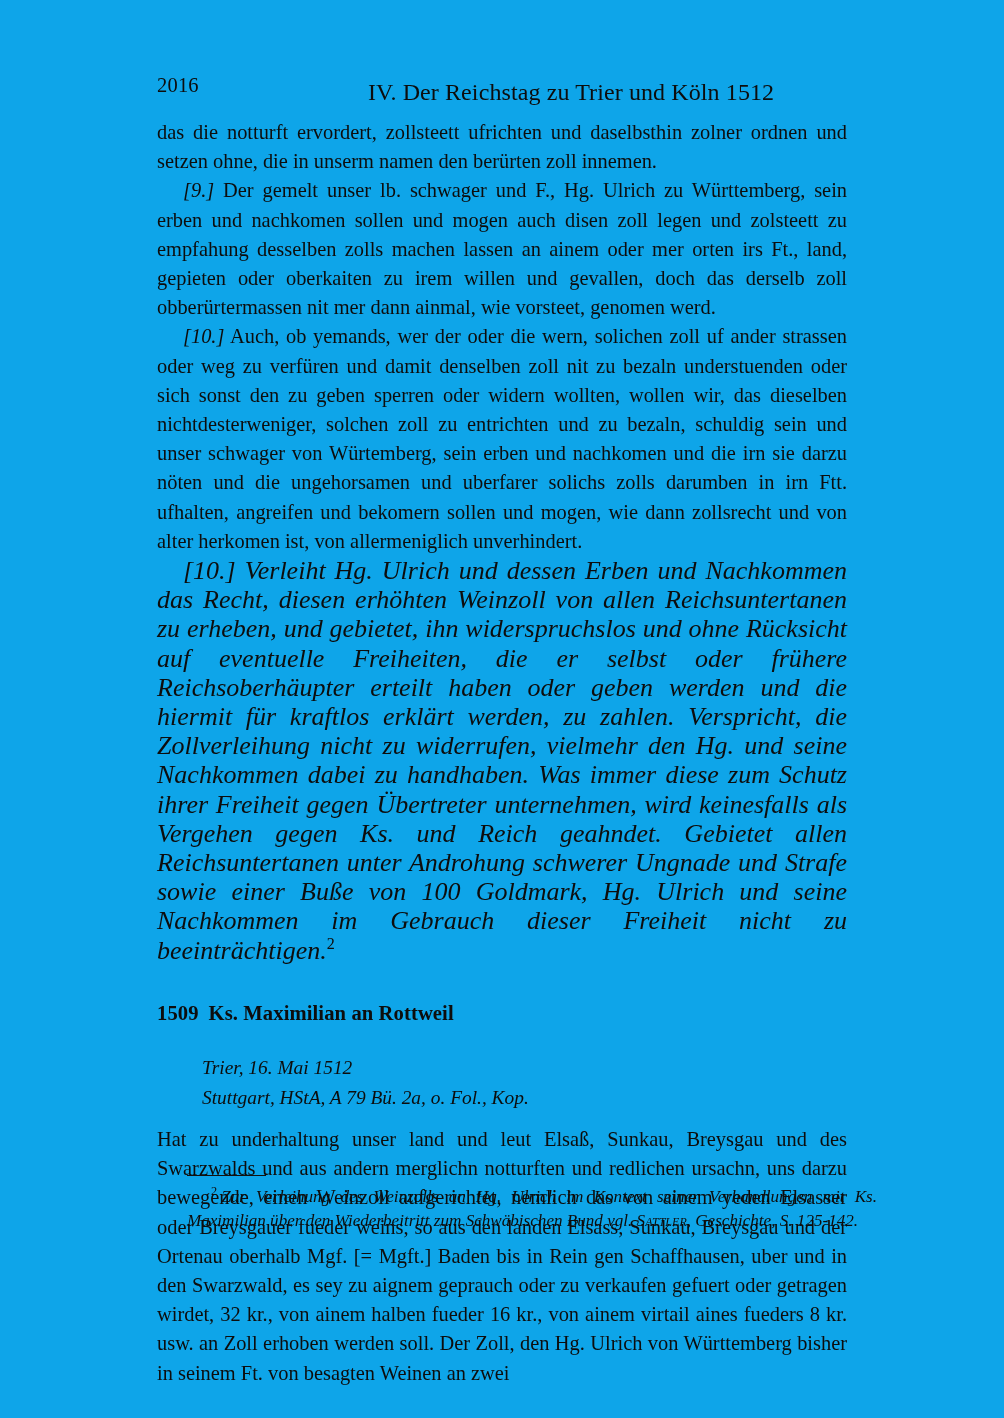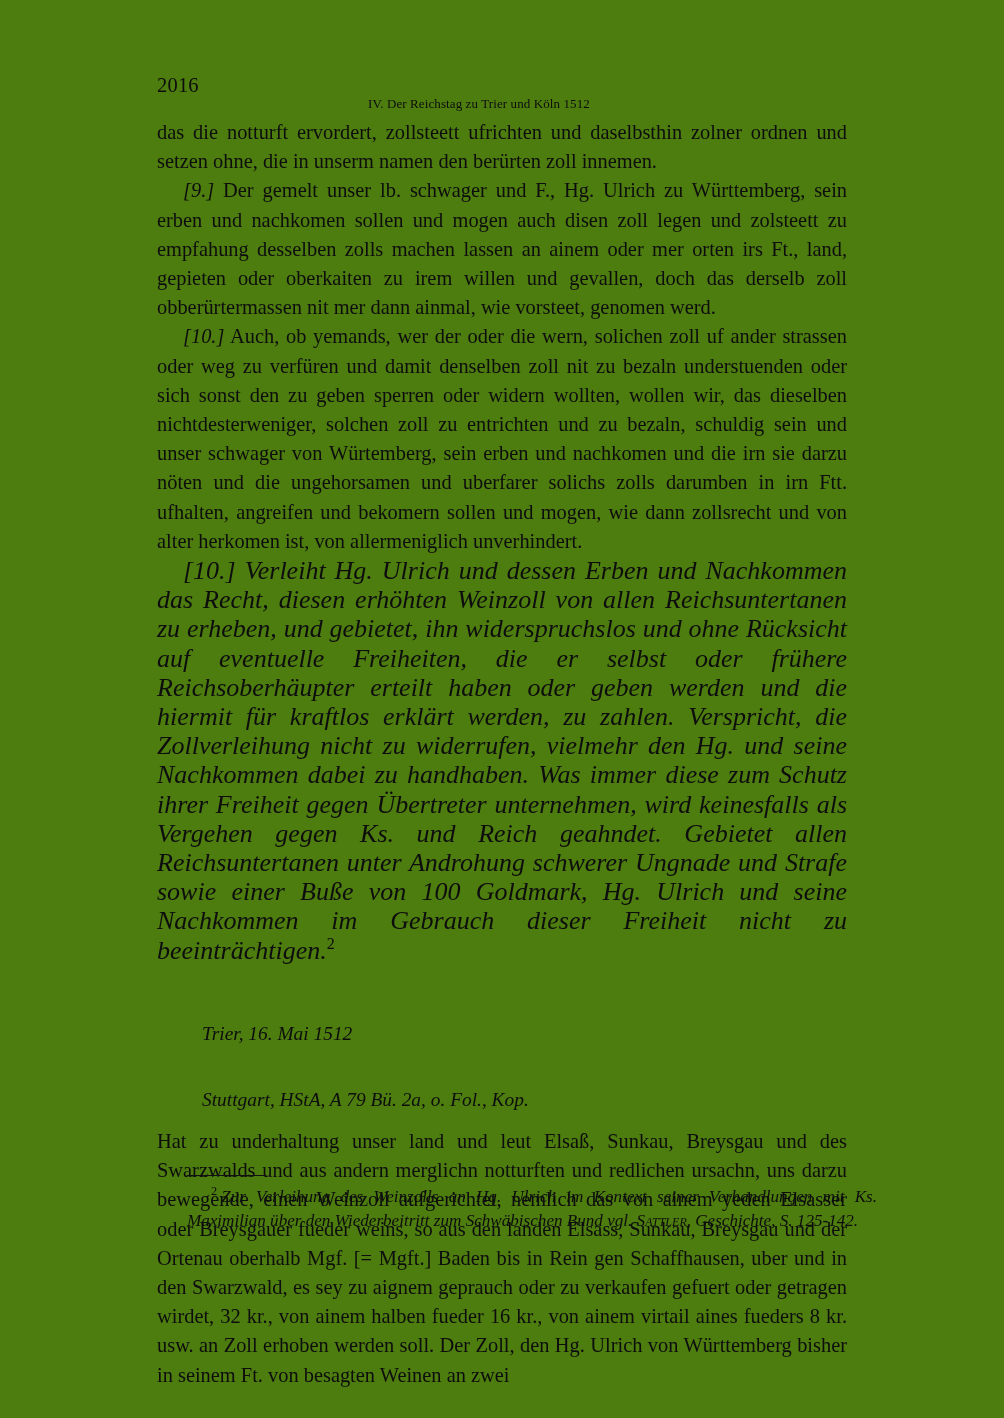--- a/index.html
+++ b/index.html
@@ -4,21 +4,21 @@
 <style>
   html, body {
     margin: 0;
     padding: 0;
     background: #ffffff;
   }
   .page {
     position: relative;
     width: 1004px;
     height: 1418px;
-    background: #4d7c0f;
+    background: #0ea5e9;
     font-family: "Liberation Serif", "DejaVu Serif", serif;
     color: #0d0d0d;
     overflow: hidden;
     box-sizing: border-box;
   }
   .content {
     position: absolute;
     left: 157px;
     top: 72px;
     width: 690px;
@@ -33,22 +33,22 @@
   }
   .runhead .folio {
     position: absolute;
     left: 0;
     top: 0;
     letter-spacing: 0.2px;
   }
   .runhead .title {
     position: absolute;
     left: 211px;
-    top: 19px;
-    font-size: 13px;
+    top: 7px;
+    font-size: 24px;
     letter-spacing: 0.1px;
     white-space: nowrap;
   }
 
   
   .para {
     font-size: 20.4px;
     line-height: 29.2px;
     text-align: justify;
     margin: 0;
@@ -79,23 +79,22 @@
     line-height: 28px;
     letter-spacing: 0.1px;
   }
   .doc-head .num { margin-right: 10px; }
 
   .doc-meta {
     font-style: italic;
     font-size: 19.4px;
     line-height: 30px;
     margin-left: 45px;
-    margin-top: 36px;
   }
-  .doc-meta.first { margin-top: 20px; }
+  .doc-meta.first { margin-top: 26px; }
 
   .after-meta { height: 12px; }
 
   
   .footnote-area {
     position: absolute;
     left: 149px;
     top: 1175px;
     width: 690px;
     margin-left: 38px;
@@ -141,20 +140,23 @@
     <p class="para"><span>das die notturft ervordert, zollsteett ufrichten und daselbsthin zolner ordnen und setzen ohne, die in unserm namen den berürten zoll innemen.</span></p>
 
     <p class="para indent"><span class="lead">[9.]</span><span> Der gemelt unser lb. schwager und F., Hg. Ulrich zu Württemberg, sein erben und nachkomen sollen und mogen auch disen zoll legen und zolsteett zu empfahung desselben zolls machen lassen an ainem oder mer orten irs Ft., land, gepieten oder oberkaiten zu irem willen und gevallen, doch das derselb zoll obberürtermassen nit mer dann ainmal, wie vorsteet, genomen werd.</span></p>
 
     <p class="para indent"><span class="lead">[10.]</span><span> Auch, ob yemands, wer der oder die wern, solichen zoll uf ander strassen oder weg zu verfüren und damit denselben zoll nit zu bezaln understuenden oder sich sonst den zu geben sperren oder widern wollten, wollen wir, das dieselben nichtdesterweniger, solchen zoll zu entrichten und zu bezaln, schuldig sein und unser schwager von Würtemberg, sein erben und nachkomen und die irn sie darzu nöten und die ungehorsamen und uberfarer solichs zolls darumben in irn Ftt. ufhalten, angreifen und bekomern sollen und mogen, wie dann zollsrecht und von alter herkomen ist, von allermeniglich unverhindert.</span></p>
 
     <p class="para indent ital"><span>[10.]</span><span> Verleiht Hg. Ulrich und dessen Erben und Nachkommen das Recht, diesen erhöhten Weinzoll von allen Reichsuntertanen zu erheben, und gebietet, ihn widerspruchslos und ohne Rücksicht auf eventuelle Freiheiten, die er selbst oder frühere Reichsoberhäupter erteilt haben oder geben werden und die hiermit für kraftlos erklärt werden, zu zahlen. Verspricht, die Zollverleihung nicht zu widerrufen, vielmehr den Hg. und seine Nachkommen dabei zu handhaben. Was immer diese zum Schutz ihrer Freiheit gegen Übertreter unternehmen, wird keinesfalls als Vergehen gegen Ks. und Reich geahndet. Gebietet allen Reichsuntertanen unter Androhung schwerer Ungnade und Strafe sowie einer Buße von 100 Goldmark, Hg. Ulrich und seine Nachkommen im Gebrauch dieser Freiheit nicht zu beeinträchtigen.</span><sup class="fn">2</sup></p>
 
     <div class="gap-before-heading"></div>
 
+    <div class="doc-head">
+      <span class="num">1509</span><span>Ks. Maximilian an Rottweil</span>
+    </div>
 
     <div class="doc-meta first">Trier, 16. Mai 1512</div>
     <div class="doc-meta">Stuttgart, HStA, A 79 Bü. 2a, o. Fol., Kop.</div>
 
     <div class="after-meta"></div>
 
     <p class="para"><span class="ital-run">Hat</span><span> zu underhaltung unser land und leut Elsaß, Sunkau, Breysgau und des Swarzwalds und aus andern merglichn notturften und redlichen ursachn, uns darzu bewegende</span><span class="ital-run">, einen Weinzoll aufgerichtet,</span><span> nemlich das von ainem yeden Elsasser oder Breysgauer fueder weins, so aus den landen Elsass, Sunkau, Breysgau und der Ortenau oberhalb Mgf. </span><span class="ital-run">[= Mgft.]</span><span> Baden bis in Rein gen Schaffhausen, uber und in den Swarzwald, es sey zu aignem geprauch oder zu verkaufen gefuert oder getragen wirdet, 32 kr., von ainem halben fueder 16 kr., von ainem virtail aines fueders 8 kr. </span><span class="ital-run">usw. an Zoll erhoben werden soll. Der Zoll, den Hg. Ulrich von Württemberg bisher in seinem Ft. von besagten Weinen an zwei</span></p>
 
   </div>
 

